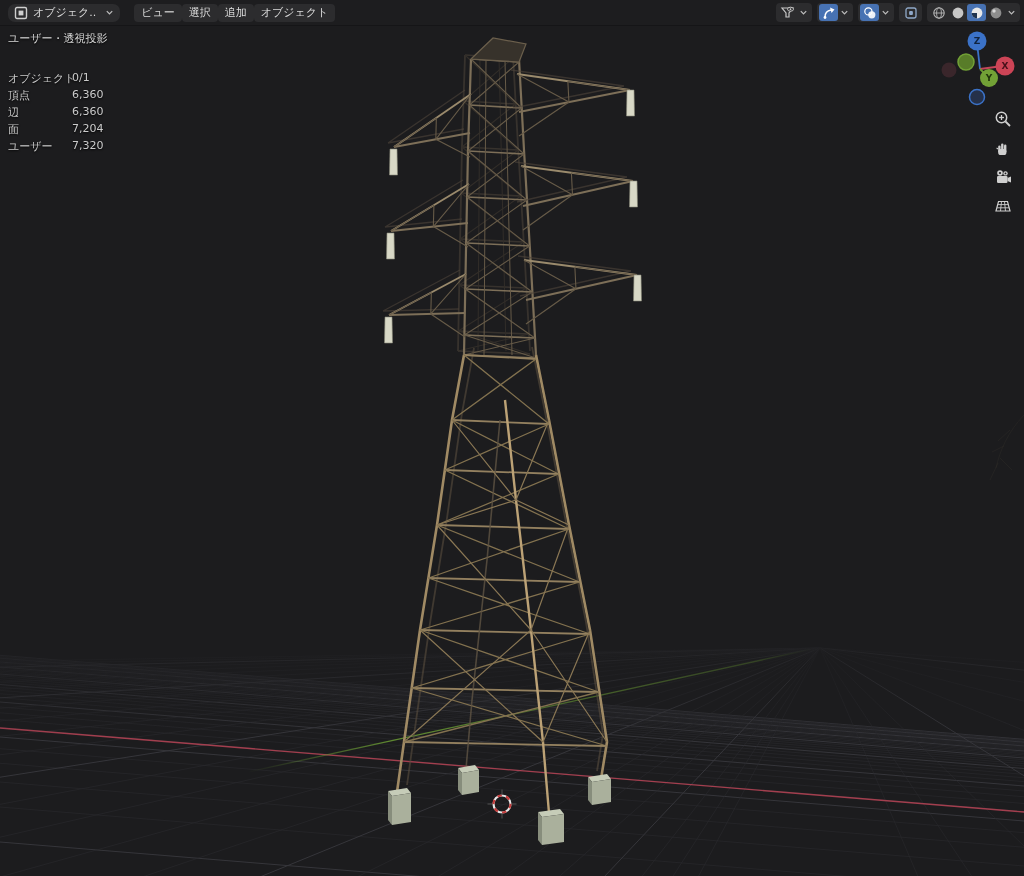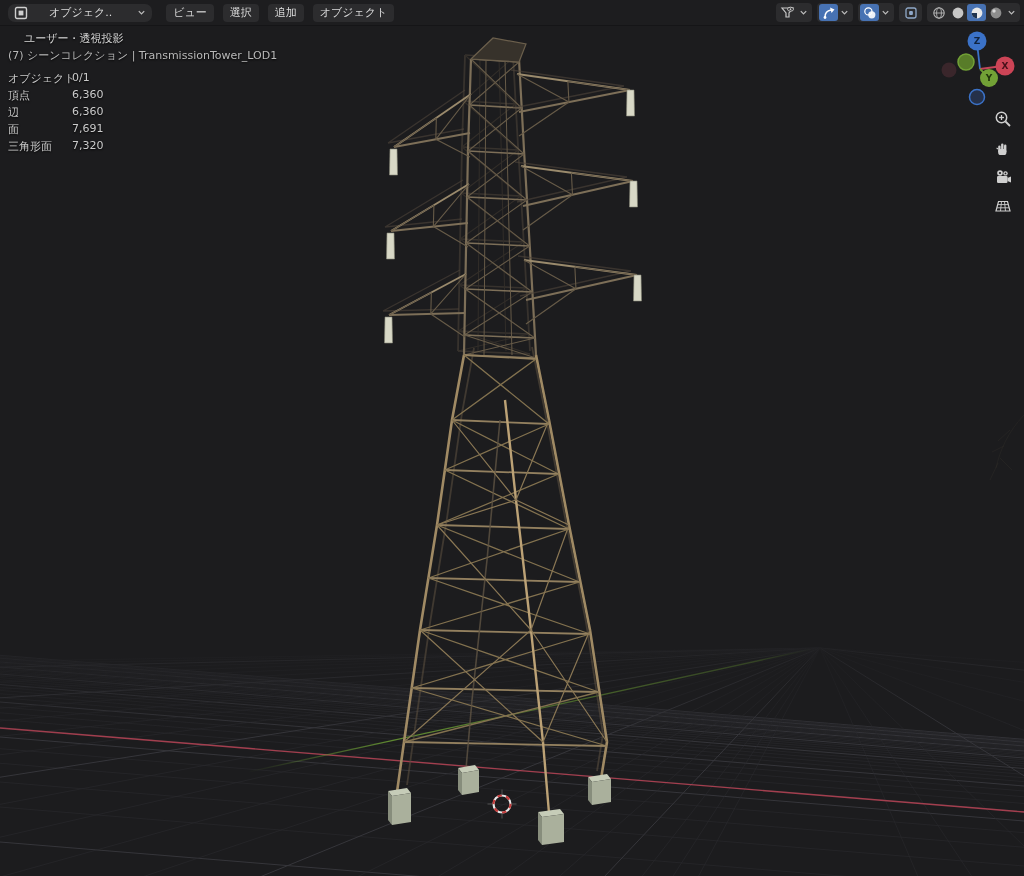--- a/index.html
+++ b/index.html
@@ -5,31 +5,31 @@
   html,body{margin:0;padding:0;background:#101012;}
   #app{position:relative;width:1024px;height:876px;overflow:hidden;
        background:#1c1c1e;font-family:"DejaVu Sans","Liberation Sans",sans-serif;}
   
   #header{position:absolute;left:0;top:0;width:1024px;height:25px;
           background:#1d1d1f;border-bottom:1px solid #151517;
           display:flex;align-items:center;z-index:30;}
   .pill{display:flex;align-items:center;background:#2c2c2e;border-radius:4px;
         height:18px;padding:0 7px;color:#dcdcdc;font-size:11px;line-height:18px;
         cursor:default;white-space:nowrap;}
-  .menu-pill{margin-left:9px;}
-  #mode-btn{margin-left:8px;gap:21px;padding:0 6px;border-radius:7px;}
+  .menu-pill{}
+  #mode-btn{margin-left:8px;gap:5px;padding:0 6px;border-radius:7px;}
   .chev{display:inline-block;margin-left:4px;}
   #header-right{position:absolute;right:4px;top:3px;display:flex;gap:5px;align-items:center;}
   .hgroup{display:flex;align-items:center;background:#2c2c2e;border-radius:4px;height:19px;padding:0 2px;}
   .icon-btn{width:19px;height:17px;display:flex;align-items:center;justify-content:center;border-radius:3px;}
   .icon-btn.active{background:#4772b3;}
   
   .ov{position:absolute;z-index:20;color:#d2d2d2;font-size:11px;
       text-shadow:0 1px 2px rgba(0,0,0,.9);white-space:nowrap;}
-  #view-label{left:8px;top:31px;color:#d8d8d8;margin-left:16px;}
+  #view-label{left:8px;top:31px;color:#d8d8d8;}
   #breadcrumb{left:8px;top:48px;color:#b9b9b9;}
   #stats{left:8px;top:71px;}
   .stat-row{display:grid;grid-template-columns:64px auto;height:17px;color:#cbcbcb;}
   
   #gizmo{position:absolute;left:933px;top:26px;z-index:25;}
   #navcol{position:absolute;left:992px;top:108px;z-index:25;display:flex;flex-direction:column;gap:7px;}
   .nav-btn{width:22px;height:22px;display:flex;align-items:center;justify-content:center;border-radius:11px;}
   #scene{position:absolute;left:0;top:0;z-index:1;}
 </style>
 </head>
@@ -365,40 +365,39 @@
       <div class="icon-btn" style="width:13px">
         <svg width="9" height="9" viewBox="0 0 10 10">
           <polyline points="2,3.5 5,6.5 8,3.5" fill="none" stroke="#bdbdbd" stroke-width="1.4"></polyline>
             </svg>
       </div>
     </div>
   </div>
 </div>
 
 <div class="ov" id="view-label">ユーザー・透視投影</div>
-<div class="ov" id="breadcrumb">(7) シーンコレクション | TransmissionTower_LOD1</div>
 <div class="ov" id="stats">
   <div class="stat-row">
     <span>オブジェクト</span>
         <span>0/1</span>
       </div>
   <div class="stat-row">
     <span>頂点</span>
         <span>6,360</span>
       </div>
   <div class="stat-row">
     <span>辺</span>
         <span>6,360</span>
       </div>
   <div class="stat-row">
     <span>面</span>
-        <span>7,691</span>
+        <span>7,204</span>
       </div>
   <div class="stat-row">
-    <span>三角形面</span>
+    <span>ユーザー</span>
         <span>7,320</span>
       </div>
 </div>
 
 <svg id="gizmo" width="92" height="86" viewBox="0 0 92 86">
   <line x1="47" y1="43" x2="44" y2="17" stroke="#3b72c8" stroke-width="1.8"></line>
   <line x1="47" y1="43" x2="70" y2="40" stroke="#c4475a" stroke-width="1.8"></line>
   <line x1="47" y1="43" x2="54" y2="50" stroke="#6a9b33" stroke-width="1.8"></line>
   <g>
     <circle cx="44" cy="15" r="9.5" fill="#3b72c8"></circle>

